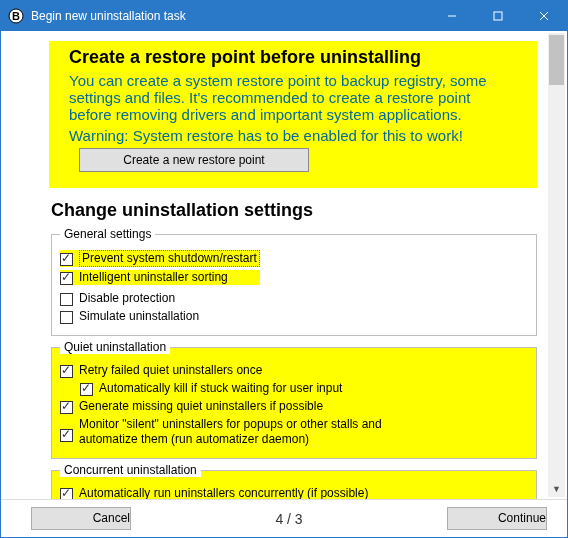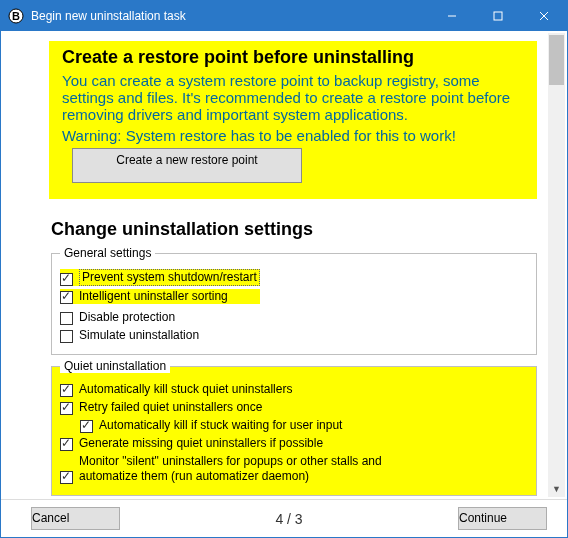--- a/index.html
+++ b/index.html
@@ -58,36 +58,36 @@
   font-size: 9px; color: #555;
 }
 .scrollbar .arrow.up { top: 0; }
 .scrollbar .arrow.down { bottom: 0; }
 
 h2 { font-family: Arial, sans-serif; font-weight: bold; font-size: 18px; margin-bottom: 4px; }
 .intro p { font-size: 15px; margin-bottom: 4px; color: #0369a1; }
 .warn { margin-bottom: 8px; }
 .restore-btn {
   display: block;
-  width: 230px; height: 35px;
+  width: 230px; height: 24px;
   background: #e0e0e0;
   border: 1px solid #8a8a8a;
   margin: 4px 0 10px 10px;
   font-size: 12px;
   text-align: center;
   line-height: 22px;
 }
 
 fieldset {
   border: 1px solid #bfbfbf;
   margin: 4px 0 4px 0;
   padding: 6px 8px 8px 8px;
 }
 legend { font-size: 12px; padding: 0 4px; color: #000; }
-.row { display: flex; align-items: flex-end; margin: 3px 0; gap: 6px; }
+.row { display: flex; align-items: center; margin: 3px 0; gap: 6px; }
 .row.indent { margin-left: 20px; }
 .cb {
   width: 13px; height: 13px;
   border: 1px solid #333;
   background: #fff;
   position: relative;
   flex: none;
   margin-top: 1px;
 }
 .cb.checked::after {
@@ -101,25 +101,25 @@
 .hl { background: #ffff00; }
 
 .bottombar {
   height: 38px;
   border-top: 1px solid #ddd;
   display: flex; align-items: center;
   padding: 0 20px 0 30px;
   gap: 8px;
 }
 .btn {
-  width: 89px; height: 23px;
+  width: 100px; height: 23px;
   background: #e1e1e1;
   border: 1px solid #adadad;
   font-size: 12px;
-  text-align: left; line-height: 21px;
+  text-align: right; line-height: 21px;
 }
 .bottombar .spacer { flex: 1; text-align: center; font-size: 14px; color: #333; }
 </style>
 </head>
 <body>
 
 <div class="titlebar">
   <span class="title-icon">
     <svg width="16" height="16" viewBox="0 0 16 16">
         <circle cx="8" cy="8" r="7" fill="#fff" stroke="#000" stroke-width="1"></circle>
@@ -143,21 +143,21 @@
           <line x1="1" y1="1" x2="9" y2="9" stroke="#fff" stroke-width="1"></line>
           <line x1="9" y1="1" x2="1" y2="9" stroke="#fff" stroke-width="1"></line>
         </svg>
     </div>
   </div>
 </div>
 
 <div class="client">
   <div class="scroll-area">
 
-    <div class="intro hl" style="padding:6px 13px; margin-bottom:20px; margin-left:-2px;">
+    <div class="intro hl" style="padding:6px 20px; margin-bottom:12px; margin-left:-2px;">
       <h2>Create a restore point before uninstalling</h2>
       <p>You can create a system restore point to backup registry, some settings and files. It's recommended to create a restore point before removing drivers and important system applications.</p>
       <p class="warn">Warning: System restore has to be enabled for this to work!</p>
       <div class="restore-btn">Create a new restore point</div>
     </div>
 
     <h2 style="margin-bottom:6px;">Change uninstallation settings</h2>
 
     <fieldset>
       <legend>General settings</legend>
@@ -178,24 +178,20 @@
       <div class="row">
         <span class="cb"></span>
         <span class="lbl">Simulate uninstallation</span>
       </div>
     </fieldset>
 
     <fieldset class="hl">
       <legend style="background:#fff;">Quiet uninstallation</legend>
       <div class="row">
         <span class="cb checked"></span>
-        <span class="lbl">Automatically kill stuck quiet uninstallers</span>
-      </div>
-      <div class="row">
-        <span class="cb checked"></span>
         <span class="lbl">Retry failed quiet uninstallers once</span>
       </div>
       <div class="row indent">
         <span class="cb checked"></span>
         <span class="lbl">Automatically kill if stuck waiting for user input</span>
       </div>
       <div class="row">
         <span class="cb checked"></span>
         <span class="lbl">Generate missing quiet uninstallers if possible</span>
       </div>

